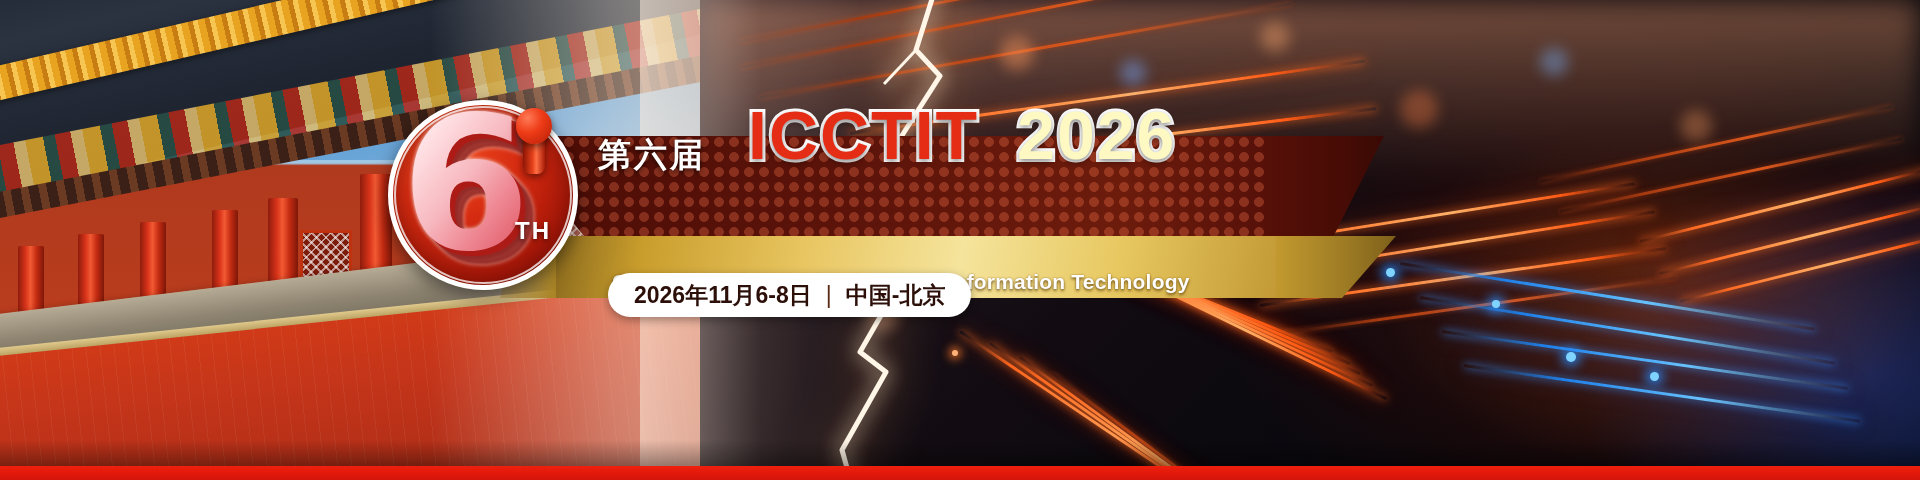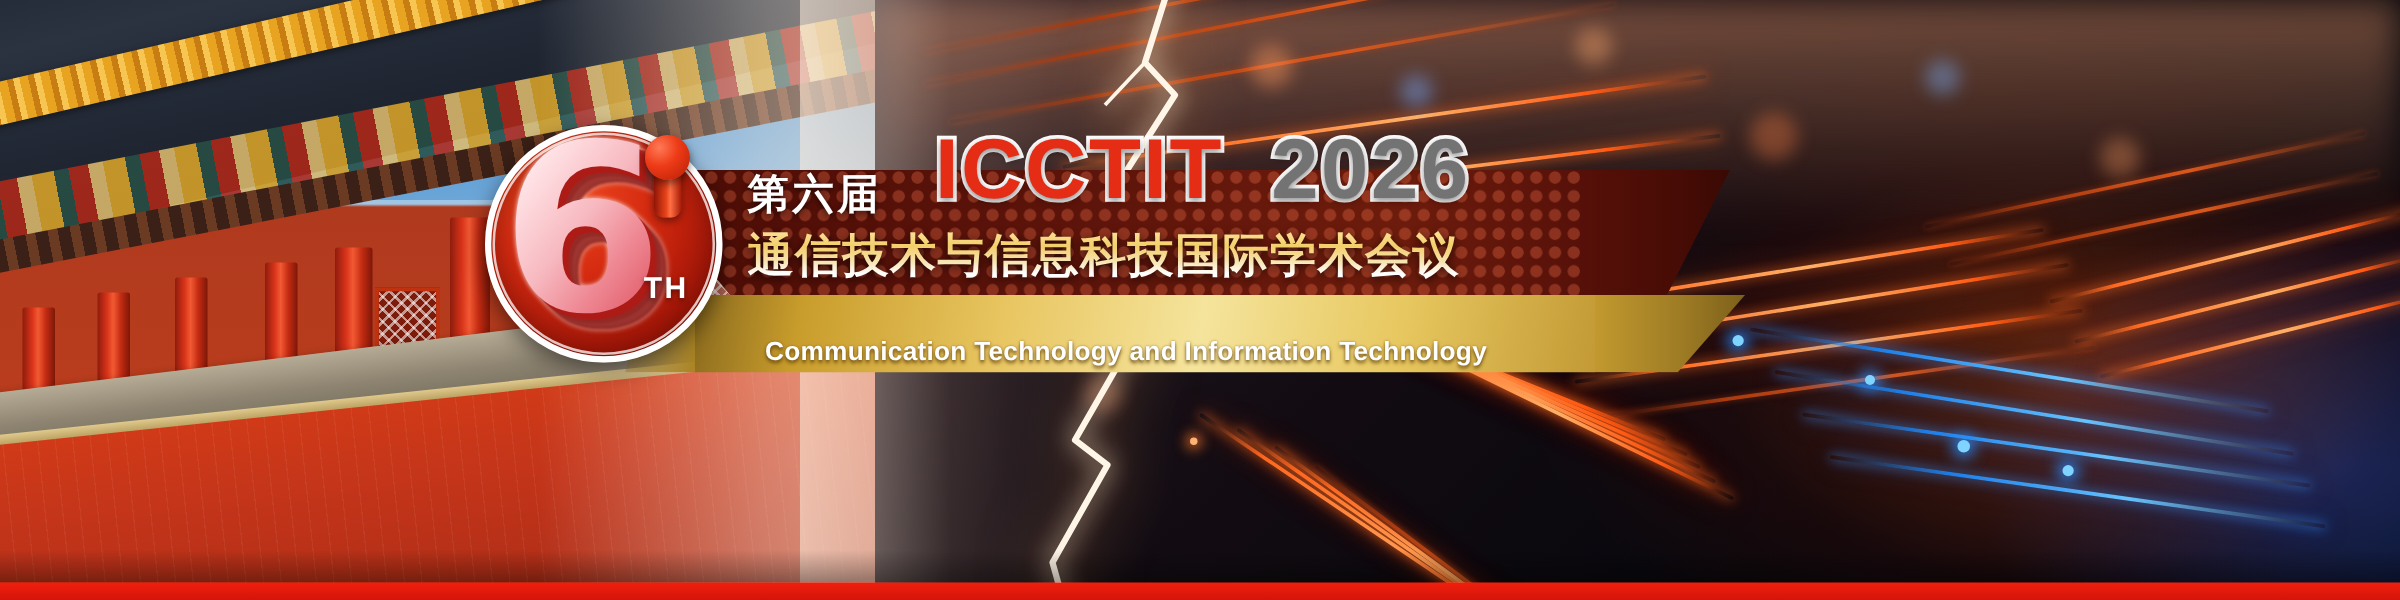--- a/index.html
+++ b/index.html
@@ -203,21 +203,21 @@
   .acronym{
     position:absolute; left:748px; top:96px;
     font-size:68px; font-weight:bold; letter-spacing:2px;
     font-family:"Liberation Sans","DejaVu Sans",sans-serif;
     color:#e52d16;
     -webkit-text-stroke:6px #ffffff;
     paint-order:stroke fill;
     text-shadow:0 3px 6px rgba(0,0,0,.45);
     white-space:nowrap;
   }
-  .acronym .yr{ color:#737373; margin-left:38px; }
+  .acronym .yr{ color:#fef9c3; margin-left:38px; }
 
   .cn-small{
     position:absolute; left:598px; top:133px;
     font-size:33px; font-weight:bold; color:#ffffff;
     letter-spacing:3px;
     text-shadow:0 2px 5px rgba(0,0,0,.65);
     white-space:nowrap;
   }
   .cn-main{
     position:absolute; left:598px; top:180px;
@@ -418,27 +418,31 @@
   <div class="ribbon"></div>
   <div class="goldbar-left"></div>
   <div class="goldbar-tail"></div>
   <div class="goldbar"></div>
 
   <div class="acronym">
     <span>ICCTIT</span><span class="yr">2026</span>
   </div>
 
   <div class="cn-small">第六届</div>
-  <div class="cn-main">通信技术与信息科技国际学术会议</div>
 
   <div class="en-sub">
     <br>
     <span>Communication Technology and Information Technology</span>
   </div>
 
+  <div class="datepill">
+    <span>2026年11月6-8日</span>
+    <span class="sep">|</span>
+    <span>中国-北京</span>
+  </div>
 
   <div class="badge">
     <div class="six">6</div>
     <div class="th">TH</div>
   </div>
   <div class="badge-ring"></div>
   <div class="pin">
     <div class="pin-body"></div>
     <div class="pin-head"></div>
   </div>

